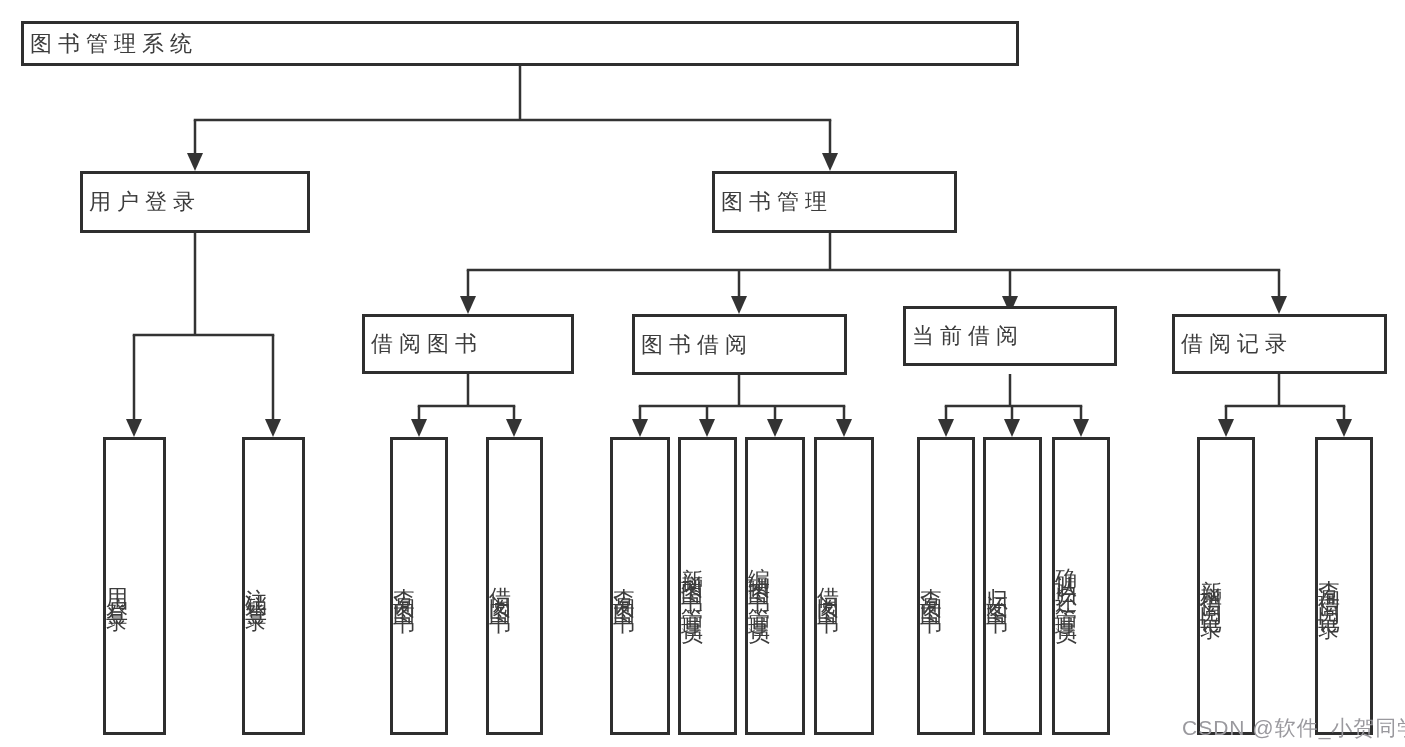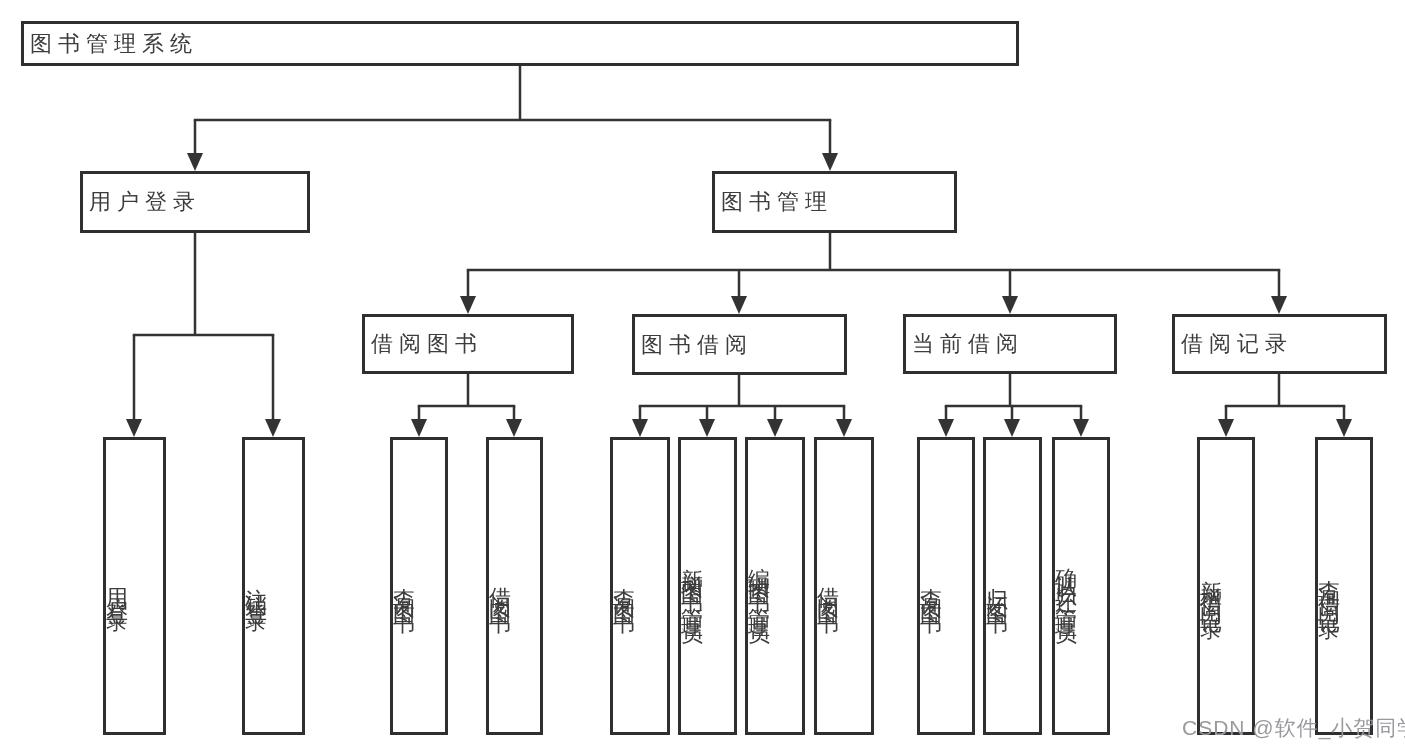--- a/index.html
+++ b/index.html
@@ -121,21 +121,21 @@
   <div class="box hbox" style="left:712px;top:171px;width:245px;height:62px">
     <span>图书管理</span>
   </div>
 
   <div class="box hbox" style="left:362px;top:314px;width:212px;height:60px">
     <span>借阅图书</span>
   </div>
   <div class="box hbox" style="left:632px;top:314px;width:215px;height:61px">
     <span>图书借阅</span>
   </div>
-  <div class="box hbox" style="left:903px;top:314px;width:214px;height:60px">
+  <div class="box hbox" style="left:903px;top:306px;width:214px;height:60px">
     <span>当前借阅</span>
   </div>
   <div class="box hbox" style="left:1172px;top:314px;width:215px;height:60px">
     <span>借阅记录</span>
   </div>
 
   <div class="box vbox" style="left:103px;top:437px;width:63px;height:298px">
     <span>用户登录</span>
   </div>
   <div class="box vbox" style="left:242px;top:437px;width:63px;height:298px">

